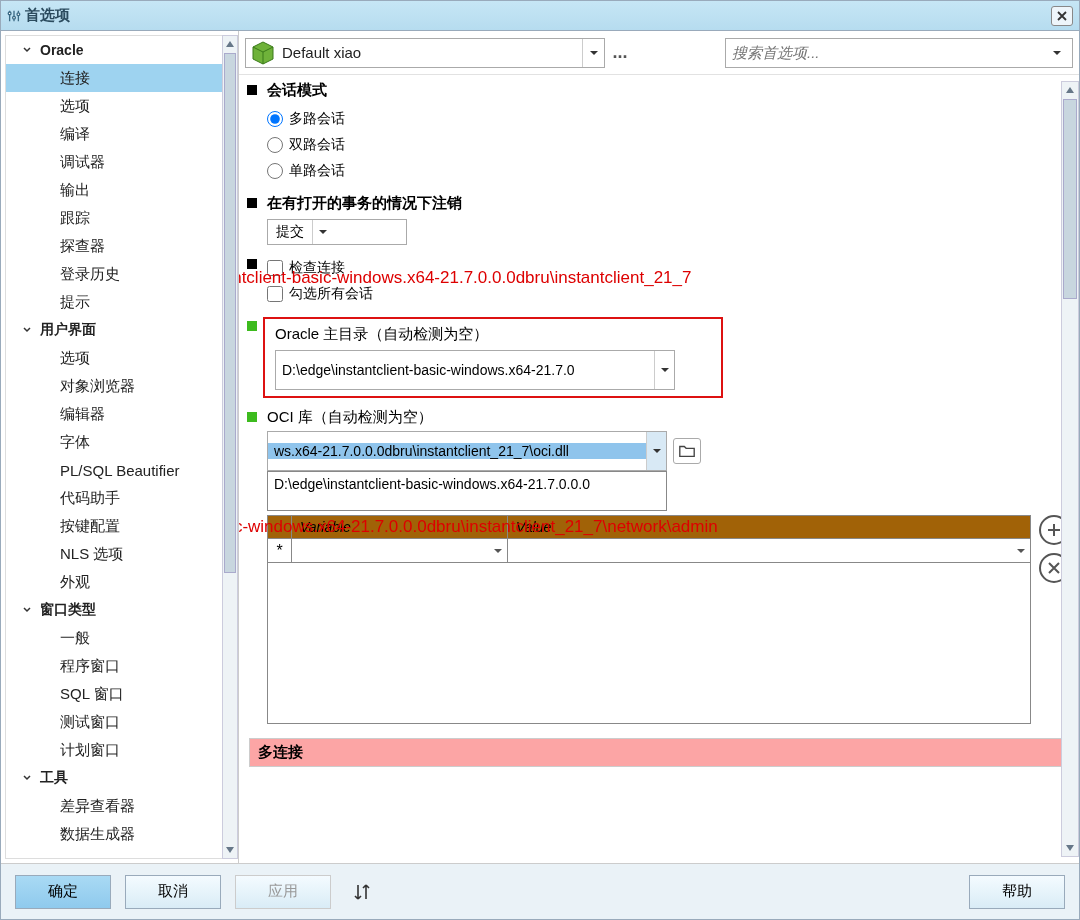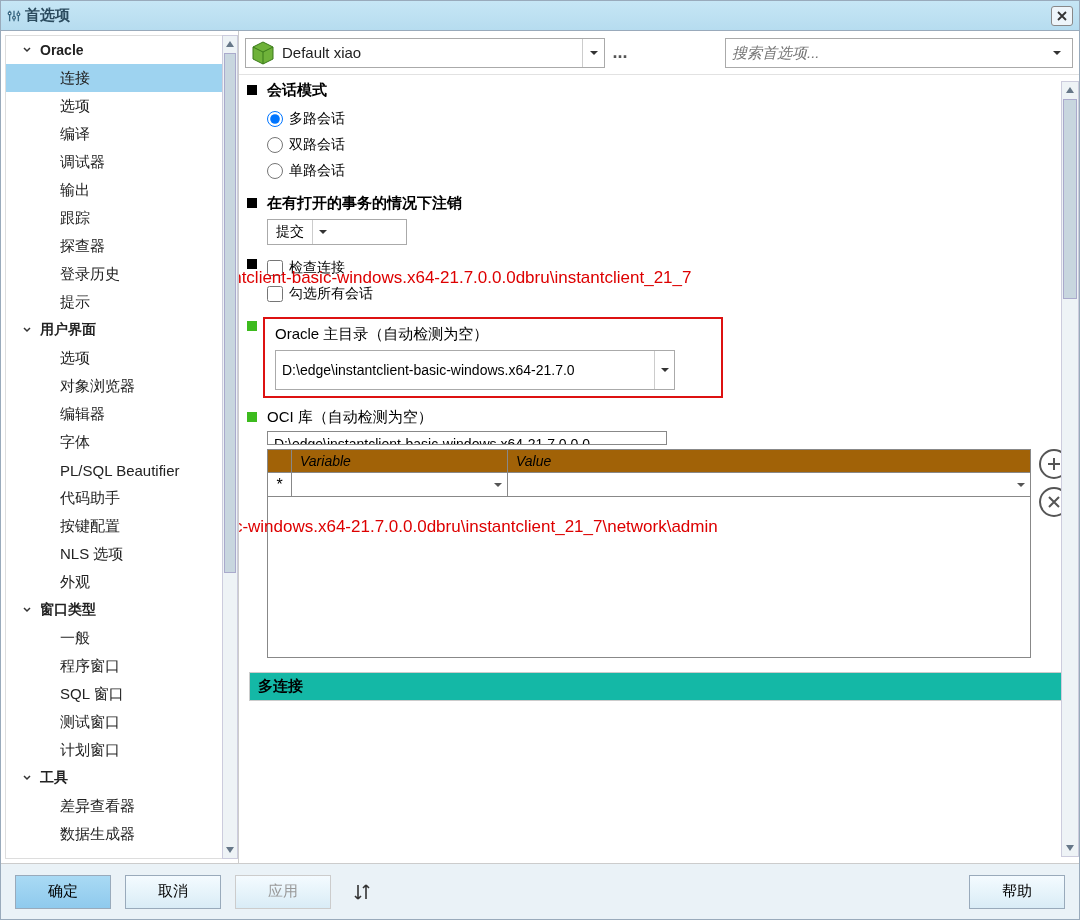--- a/index.html
+++ b/index.html
@@ -64,42 +64,42 @@
 .combo-input { display: flex; align-items: center; border: 1px solid #aaa; height: 40px; background: #fff; }
 .combo-input .val { flex: 1; padding: 0 6px; font-size: 14px; overflow: hidden; white-space: nowrap; }
 .combo-input .drop { width: 20px; border-left: 1px solid #ccc; display: flex; align-items: center; justify-content: center; height: 100%; }
 .combo-input.sel .val { background: #8fc4ec; }
 
 .folder-btn { width: 28px; height: 26px; border: 1px solid #aaa; margin-left: 6px; display:inline-flex; align-items:center; justify-content:center; border-radius:3px; cursor:pointer; }
 .folder-btn svg { width: 18px; height: 18px; }
 
 .oci-row { display: flex; align-items: center; }
 .oci-row .combo-input { width: 400px; }
-.oci-history { background: #fff; border: 1px solid #888; padding: 2px 6px; margin-top: 0; width: 400px; font-size:14px; height:14px; line-height:20px; position: relative; z-index:3; overflow:hidden; white-space:nowrap; }
+.oci-history { background: #fff; border: 1px solid #888; padding: 2px 6px; margin-top: 0; width: 400px; font-size:14px; height:40px; line-height:20px; position: relative; z-index:3; overflow:hidden; white-space:nowrap; }
 
 .env-header { font-weight: bold; font-size: 15px; margin-left: 18px; position: relative; z-index: 0; }
 .env-table-wrap { display: flex; margin-left: 18px; margin-top: 4px; }
 .env-table { border: 1px solid #888; flex: 1; }
 .env-table .head-row { display: flex; background: #a16207; border-bottom: 1px solid #888; font-style: italic; }
 .env-table .head-row .hcell { border-right: 1px solid #888; padding: 3px 8px; font-size: 14px; }
 .env-table .head-row .hcell:first-child { width: 24px; }
 .env-table .head-row .hcell.var { width: 216px; }
 .env-table .head-row .hcell.val { flex: 1; border-right: none; }
 .env-table .input-row { display: flex; border-bottom: 1px solid #888; height: 24px; }
 .env-table .input-row .icell { border-right: 1px solid #888; display:flex; align-items:center; padding:0 4px; }
 .env-table .input-row .icell:first-child { width: 24px; font-size: 16px; justify-content:center; }
 .env-table .input-row .icell.var { width: 216px; justify-content: flex-end; }
 .env-table .input-row .icell.val { flex:1; border-right:none; justify-content:flex-end; }
 .env-table .body-area { height: 160px; background: #fff; }
 .env-btns { width: 40px; display: flex; flex-direction: column; align-items: center; gap: 8px; padding-left: 6px; }
 .circle-btn { width: 30px; height: 30px; border: 2px solid #555; border-radius: 50%; display:flex; align-items:center; justify-content:center; cursor:pointer; }
 .circle-btn svg { width: 16px; height: 16px; }
 
 .multi-conn { border-top: 1px solid #ccc; margin-top: 14px; }
-.multi-conn .hdr { background: #14b8a6; border: 1px solid #ccc; border-top: none; padding: 4px 8px; font-weight: bold; font-size: 15px; }
+.multi-conn .hdr { background: #fca5a5; border: 1px solid #ccc; border-top: none; padding: 4px 8px; font-weight: bold; font-size: 15px; }
 
 .footer { height: 56px; border-top: 1px solid #ccc; background: #eaf2f7; display: flex; align-items: center; padding: 0 14px; gap: 14px; }
 .footer .btn { min-width: 96px; height: 34px; border: 1px solid #9ab; background: linear-gradient(#f4fbff,#d9ecf6); display:flex; align-items:center; justify-content:center; font-size:15px; cursor:pointer; }
 .footer .btn.primary { background: linear-gradient(#a9daf4,#8fcaed); font-weight:500; }
 .footer .btn.disabled { color: #999; border-color: #ccc; }
 .footer .sort-btn { width: 34px; height: 34px; display:flex; align-items:center; justify-content:center; cursor:pointer; }
 .footer .sort-btn svg { width: 20px; height: 20px; }
 svg.tri { width:10px; height:10px; }
 </style>
 </head>
@@ -296,20 +296,35 @@
                     </svg>
                   </span>
               </div>
             </div>
           </div>
 
           <div class="section">
             <div class="sq green"></div>
             <div class="inner">
               <div style="font-size:15px; margin-bottom:4px;">OCI 库（自动检测为空）</div>
+              <div class="oci-row">
+                <div class="combo-input sel">
+                  <span class="val">ws.x64-21.7.0.0.0dbru\instantclient_21_7\oci.dll</span>
+                  <span class="drop" style="background:#d8e9f5">
+                      <svg class="tri" viewBox="0 0 10 10">
+                        <path d="M1 3l4 4 4-4z" fill="#333"></path>
+                      </svg>
+                    </span>
+                </div>
+                <div class="folder-btn">
+                  <svg viewBox="0 0 20 20" fill="none" stroke="#444" stroke-width="1.5">
+                      <path d="M2 5h5l2 2h9v9H2z"></path>
+                    </svg>
+                </div>
+              </div>
               <div class="oci-history">D:\edge\instantclient-basic-windows.x64-21.7.0.0.0</div>
             </div>
           </div>
 
           <div class="red-overlay1" style="left:-196px; top:442px;">D:\edge\instantclient-basic-windows.x64-21.7.0.0.0dbru\instantclient_21_7\network\admin</div>
 
           <div style="position:relative; margin-top:-6px;">
             <div class="env-table-wrap">
               <div class="env-table">
                 <div class="head-row">

